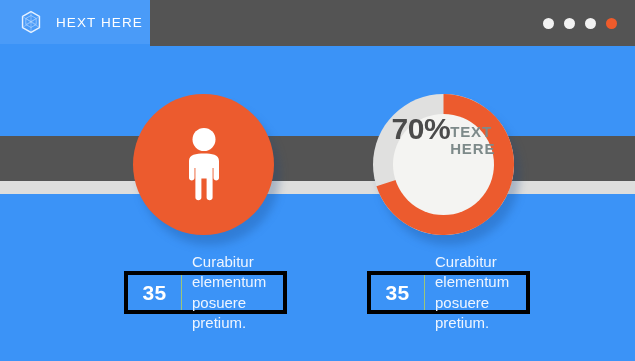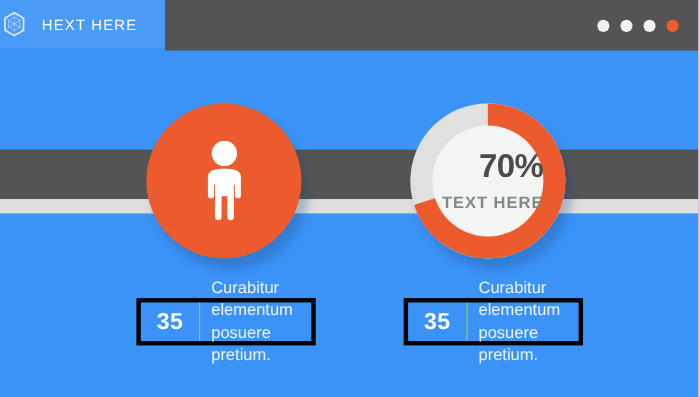--- a/index.html
+++ b/index.html
@@ -22,20 +22,21 @@
   
   #header-left {
     position: absolute;
     left: 0;
     top: 0;
     width: 150px;
     height: 44px;
     background: #4a9bf8;
     display: flex;
     align-items: center;
+    padding-left: 18px;
     box-sizing: border-box;
   }
   #brand-logo {
     width: 26px;
     height: 26px;
     flex: 0 0 auto;
   }
   #brand-title {
     margin-left: 12px;
     color: #ffffff;
@@ -130,22 +131,22 @@
   }
   #donut-hole {
     position: absolute;
     left: 20px;
     top: 20px;
     right: 20px;
     bottom: 20px;
     border-radius: 50%;
     background: #f4f4f2;
     display: flex;
-    flex-direction: column;
-    align-items: flex-end;
+    flex-direction: row;
+    align-items: flex-start;
     justify-content: center;
   }
   #donut-value {
     color: #4b4b4b;
     font-size: 30px;
     font-weight: bold;
     letter-spacing: -0.5px;
     line-height: 1;
   }
   #donut-caption {

